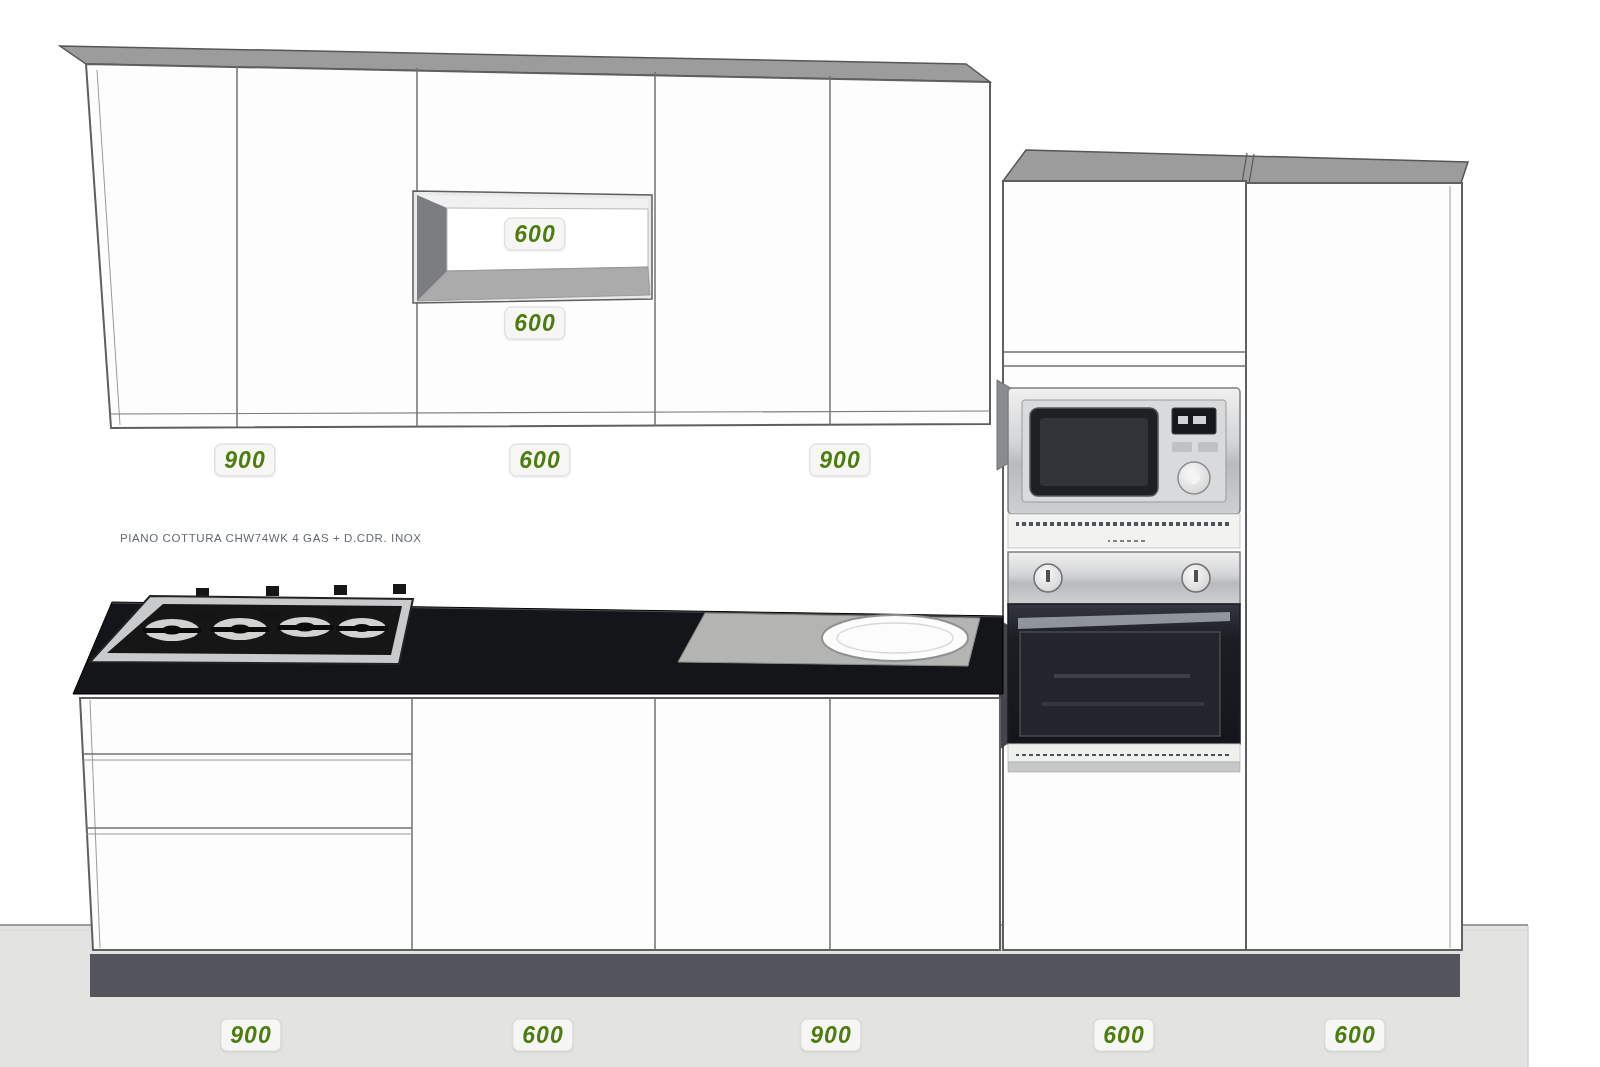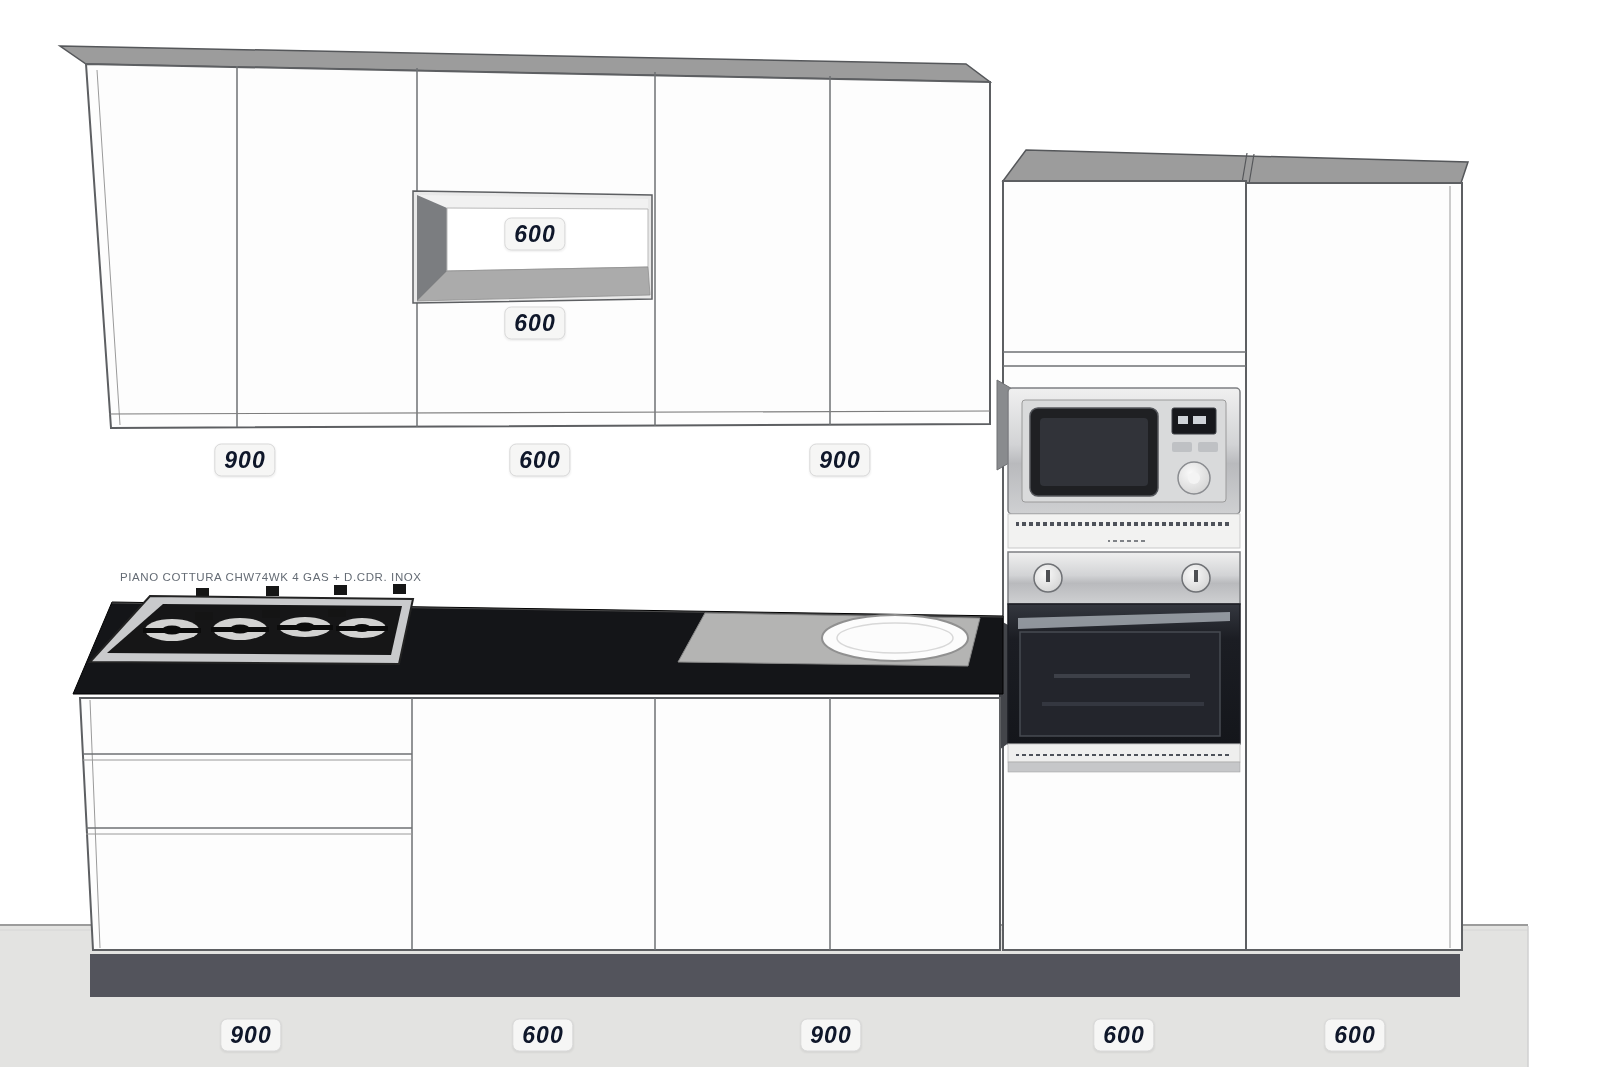--- a/index.html
+++ b/index.html
@@ -3,21 +3,21 @@
 <meta charset="utf-8">
 <title></title>
 <style>
   html,body{margin:0;padding:0;background:#fff;}
   #stage{position:relative;width:1600px;height:1067px;background:#fff;overflow:hidden;
          font-family:"Liberation Sans",sans-serif;}
   #stage svg{position:absolute;left:0;top:0;}
   .badge{position:absolute;transform:translate(-50%,-50%);
          background:#f6f6f5;border:1px solid #d9d9d9;border-radius:7px;
          padding:2px 9px;font:italic 700 23px "Liberation Sans",sans-serif;
-         color:#0f172a;letter-spacing:1px;text-shadow:0 0 1px #fff;
+         color:#4d7c0f;letter-spacing:1px;text-shadow:0 0 1px #fff;
          box-shadow:0 1px 2px rgba(0,0,0,.06);white-space:nowrap;}
   .prodlabel{position:absolute;font:400 11.5px "Liberation Sans",sans-serif;
          color:#646b74;letter-spacing:.6px;filter:blur(.3px);white-space:nowrap;}
   .outline{stroke:#5d5f62;stroke-width:2;fill:#fdfdfd;}
   .thin{stroke:#6e7073;stroke-width:1.5;}
   .hair{stroke:#9a9a9a;stroke-width:1;}
 </style>
 </head>
 <body>
 
@@ -181,14 +181,14 @@
 
   <div class="badge" style="left:535px;top:234px">600</div>
   <div class="badge" style="left:535px;top:323px">600</div>
 
   <div class="badge" style="left:251px;top:1035px">900</div>
   <div class="badge" style="left:543px;top:1035px">600</div>
   <div class="badge" style="left:831px;top:1035px">900</div>
   <div class="badge" style="left:1124px;top:1035px">600</div>
   <div class="badge" style="left:1355px;top:1035px">600</div>
 
-  <div class="prodlabel" style="left:120px;top:571px">PIANO COTTURA CHW74WK 4 GAS + D.CDR. INOX</div>
+  <div class="prodlabel" style="left:120px;top:532px">PIANO COTTURA CHW74WK 4 GAS + D.CDR. INOX</div>
 </div>
 
 </body></html>

